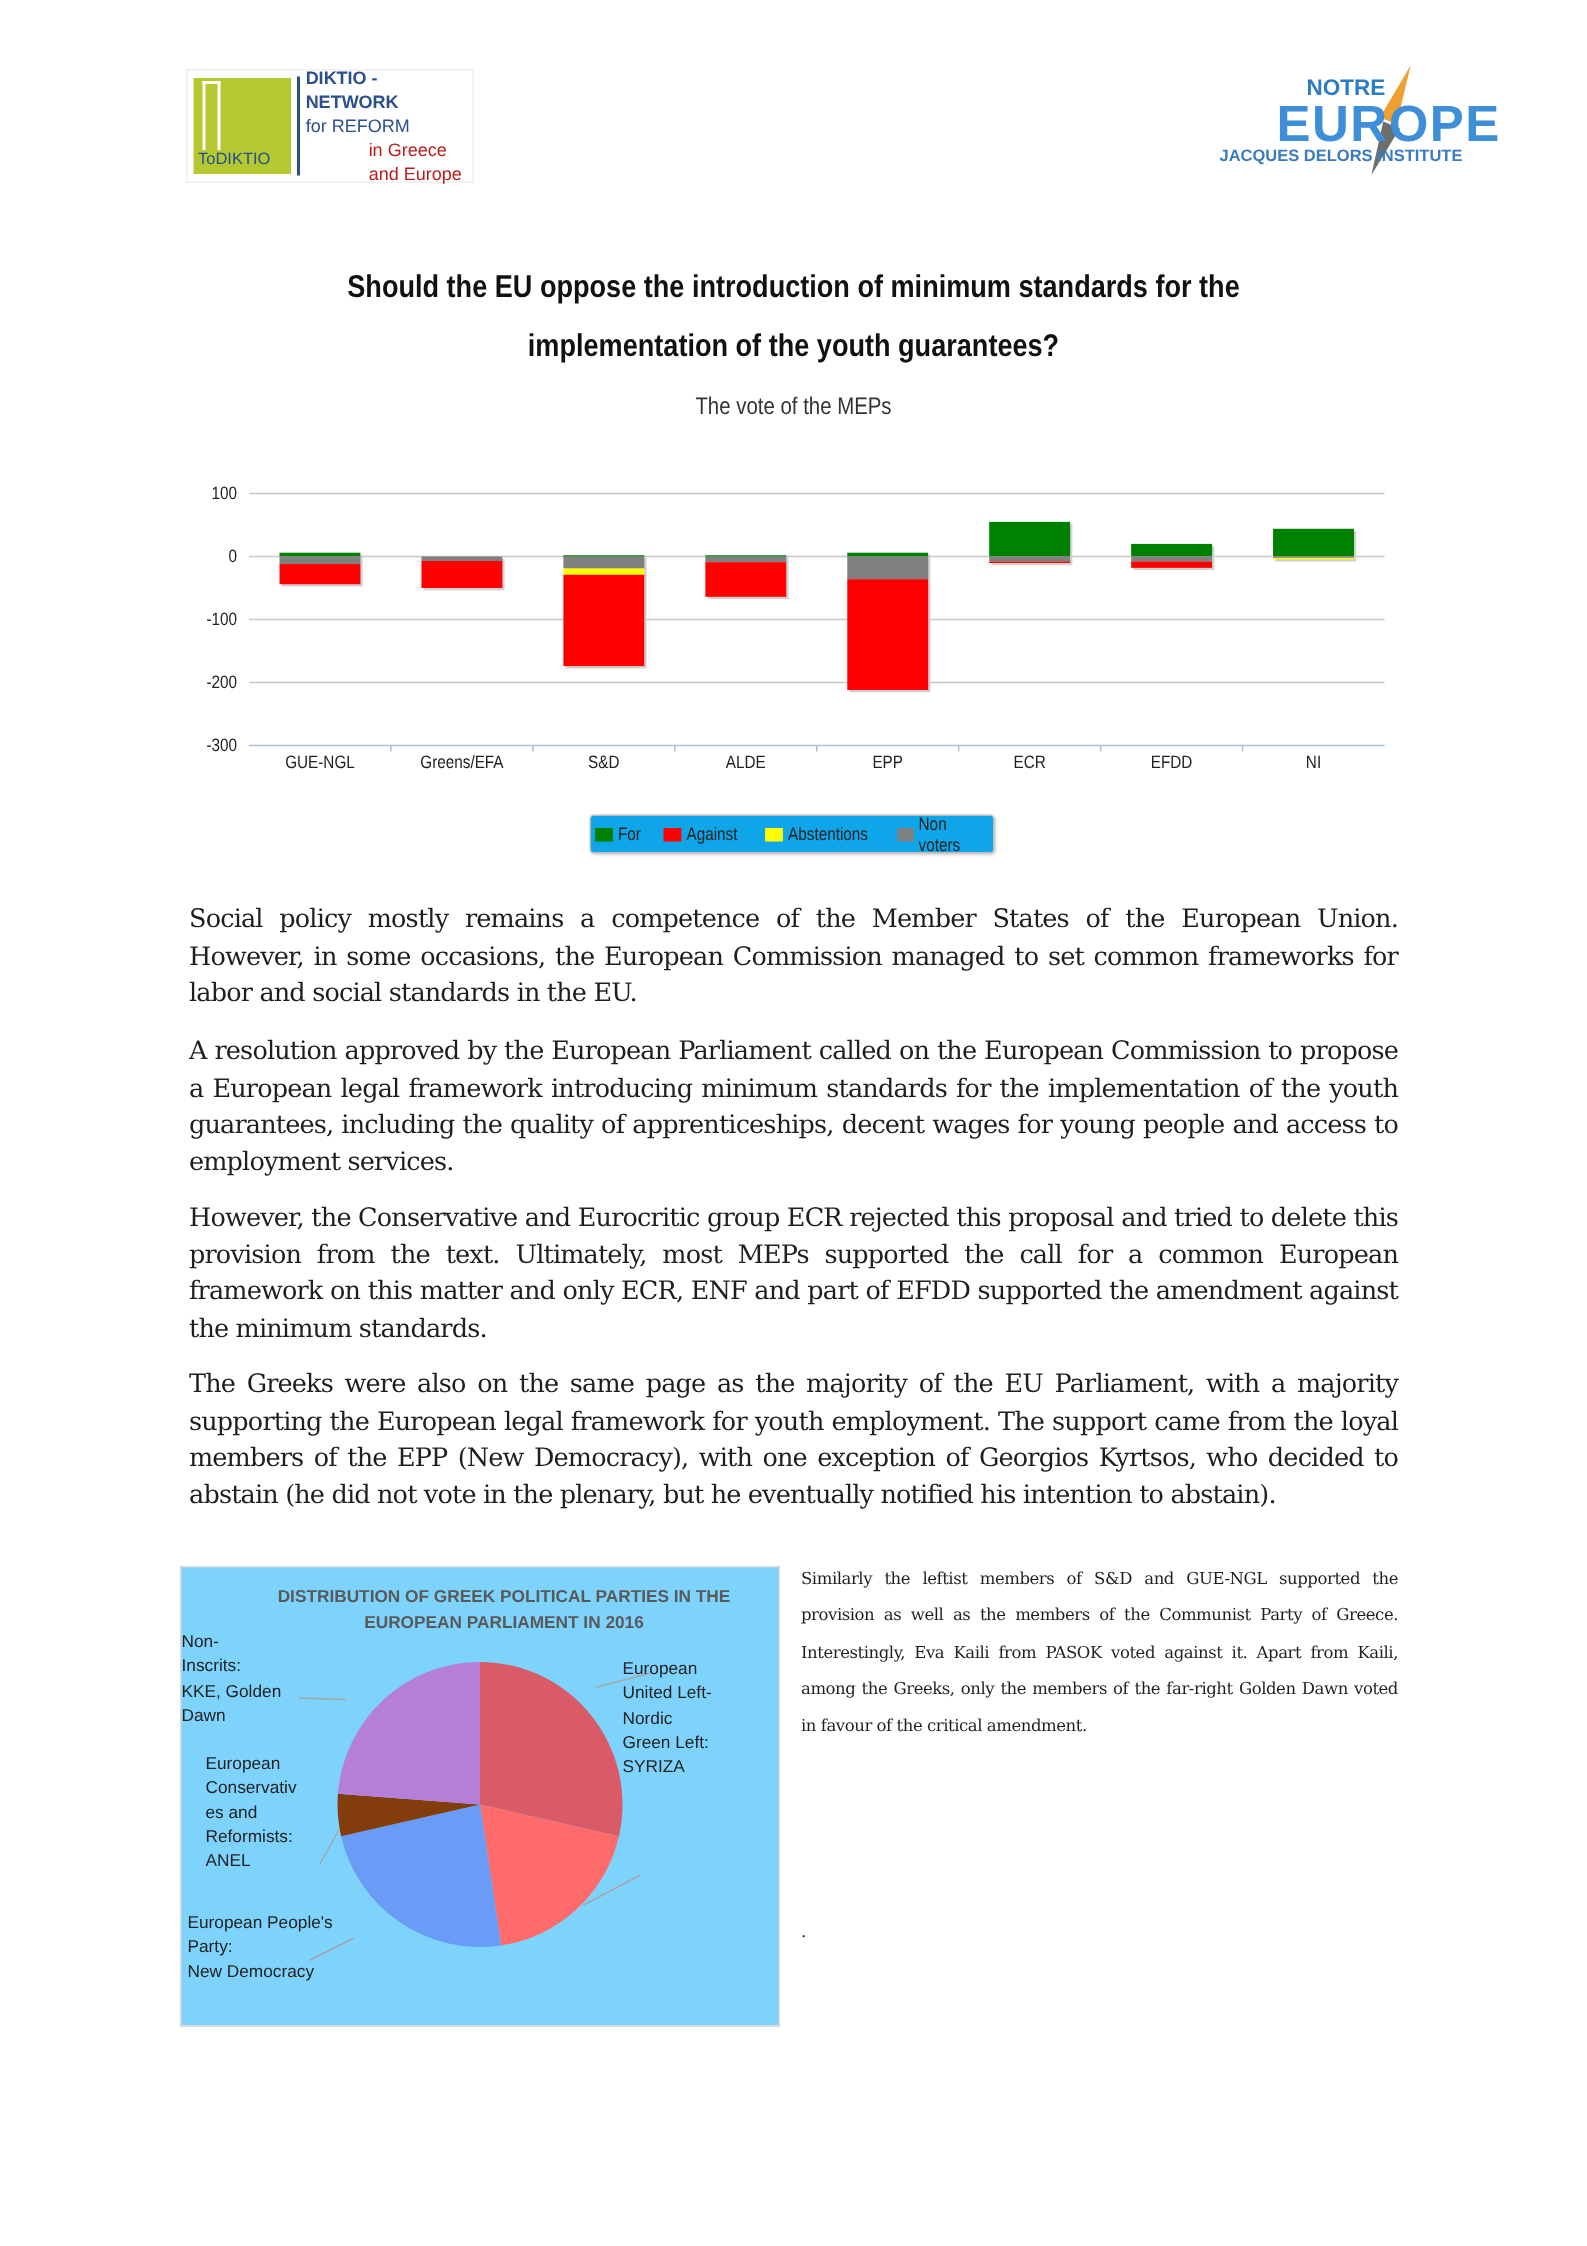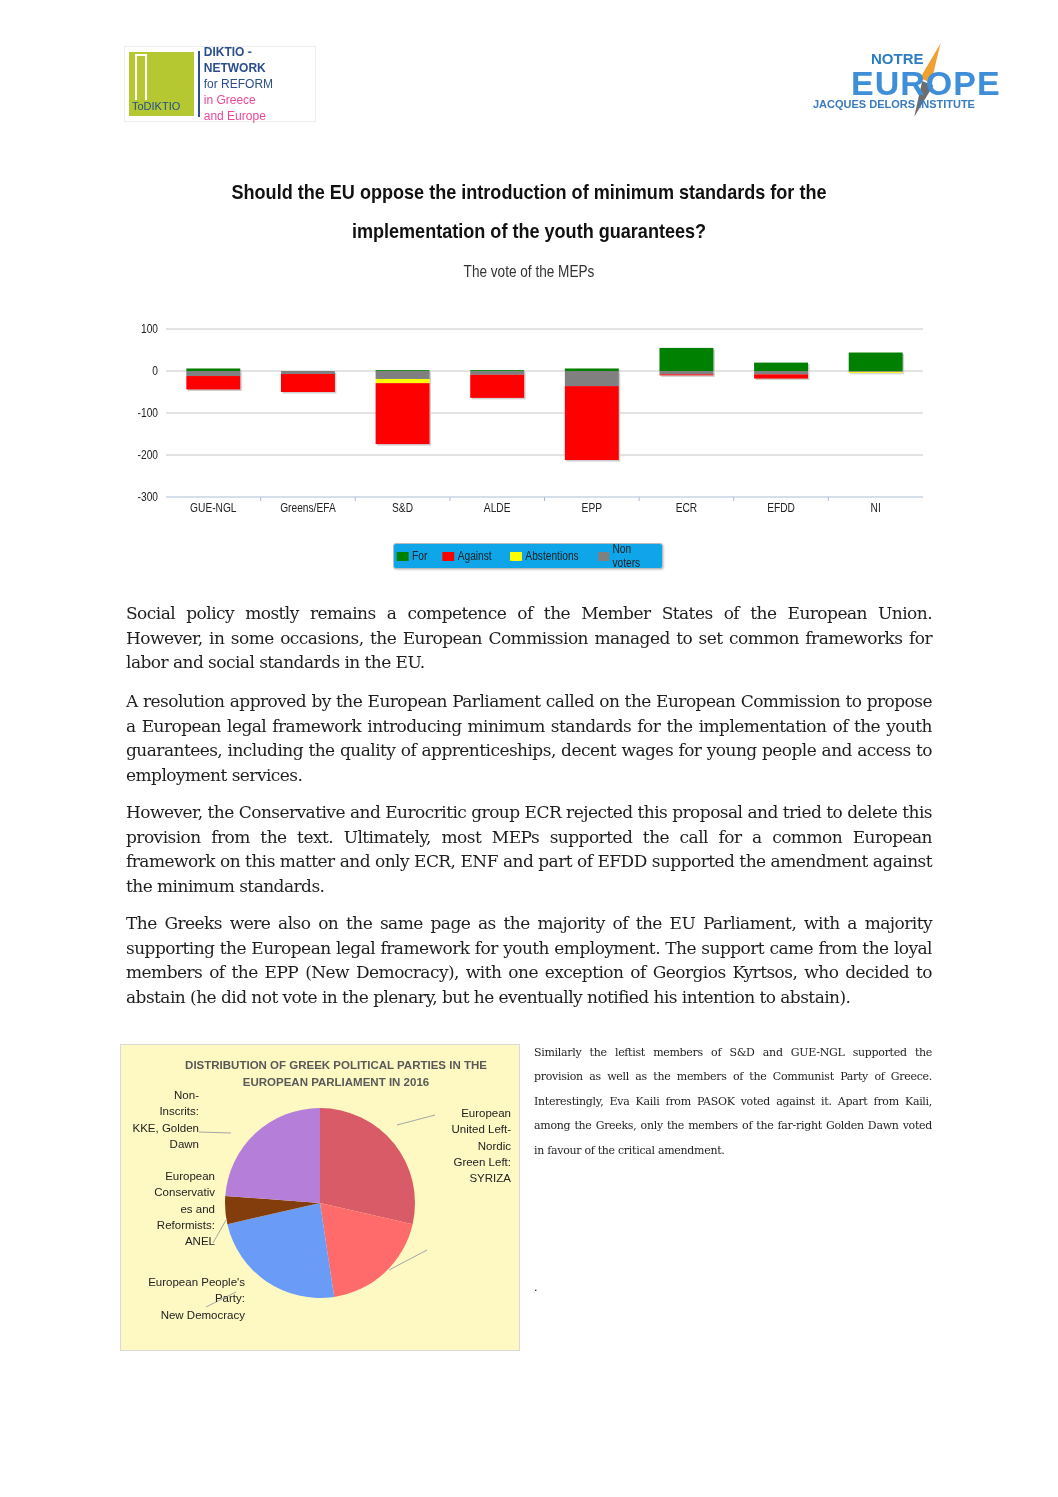--- a/index.html
+++ b/index.html
@@ -6,21 +6,21 @@
     body { width: 1058px; height: 1497px; position: relative; overflow: hidden; font-family: "DejaVu Serif", serif; color: #1a1a1a; }
 
     
     .logo-left { position: absolute; left: 124px; top: 46px; width: 190px; height: 74px; border: 1px solid #eeeeee; display: flex; align-items: center; background: #fff; }
     .logo-left .mark { width: 66px; height: 64px; margin-left: 4px; background: #b5c832; position: relative; }
     .logo-left .mark .arrow { position: absolute; left: 6px; top: 2px; width: 8px; height: 44px; border: 2px solid #fff; border-bottom: none; }
     .logo-left .mark .txt { position: absolute; left: 3px; bottom: 4px; font-family: "Liberation Sans", sans-serif; font-size: 11px; color: #1f4e8c; }
     .logo-left .divider { width: 2px; height: 66px; background: #2b4f8d; margin: 0 4px; }
     .logo-left .words { font-family: "Liberation Sans", sans-serif; font-size: 12px; line-height: 16px; color: #2b4f8d; }
     .logo-left .words .l1 { font-weight: bold; }
-    .logo-left .words .l3, .logo-left .words .l4 { color: #ec4899; }
+    .logo-left .words .l3, .logo-left .words .l4 { color: #b91c1c; margin-left: 42px; }
 
     .logo-right { position: absolute; left: 780px; top: 36px; width: 205px; height: 86px; font-family: "Liberation Sans", sans-serif; margin-left: 29px; }
     .logo-right .notre { position: absolute; left: 62px; top: 14px; font-size: 15px; font-weight: bold; color: #2d7dc2; }
     .logo-right .europe { position: absolute; left: 42px; top: 28px; font-size: 34px; font-weight: bold; color: #3e8fd8; letter-spacing: 1px; }
     .logo-right .jd { position: absolute; left: 4px; top: 62px; font-size: 11px; font-weight: bold; color: #3a7bbf; white-space: nowrap; }
     .logo-right .needle { position: absolute; left: 118px; top: 6px; width: 0; height: 0; border-left: 6px solid transparent; border-right: 6px solid transparent; border-bottom: 40px solid #f0a030; transform: rotate(22deg); }
     .logo-right .needle2 { position: absolute; left: 106px; top: 46px; width: 0; height: 0; border-left: 6px solid transparent; border-right: 6px solid transparent; border-top: 36px solid #6d6d6d; transform: rotate(22deg); }
 
     
     .title { position: absolute; left: 120px; top: 172px; width: 818px; text-align: center; font-family: "Liberation Sans", sans-serif; font-weight: bold; font-size: 21px; line-height: 39px; color: #111; transform: scaleX(0.86); transform-origin: center top; }
@@ -30,23 +30,23 @@
     #bar-chart { position: absolute; left: 126px; top: 316px; }
     .legend { position: absolute; left: 393px; top: 543px; width: 268px; height: 24px; border: 1px solid #bdbdbd; border-radius: 3px; box-shadow: 1px 1px 2px #cfcfcf; display: flex; align-items: center; justify-content: center; gap: 8px; font-family: "Liberation Sans", sans-serif; font-size: 12px; color: #222; background: #0ea5e9; }
     .legend-item { display: flex; align-items: center; gap: 4px; transform: scaleX(0.85); }
     .legend-swatch { width: 14px; height: 9px; display: inline-block; }
 
     
     .para { position: absolute; left: 126px; width: 806px; font-family: "DejaVu Serif", serif; font-size: 17px; line-height: 24.5px; text-align: justify; color: #1e1e1e; letter-spacing: -0.55px; }
     .para-narrow { position: absolute; left: 534px; width: 398px; font-family: "DejaVu Serif", serif; font-size: 11px; line-height: 24.4px; text-align: justify; color: #1e1e1e; letter-spacing: -0.3px; }
 
     
-    .pie-box { position: absolute; left: 120px; top: 1044px; width: 398px; height: 305px; border: 1px solid #d9d9d9; background: #fef9c3; }
+    .pie-box { position: absolute; left: 120px; top: 1044px; width: 398px; height: 305px; border: 1px solid #d9d9d9; background: #7dd3fc; }
     .pie-title { position: absolute; left: 40px; top: 12px; width: 350px; text-align: center; font-family: "Liberation Sans", sans-serif; font-size: 11.5px; font-weight: bold; color: #595959; line-height: 17px; }
-    .pie-label { position: absolute; font-family: "Liberation Sans", sans-serif; font-size: 11.5px; line-height: 16.3px; color: #222; text-align: right; }
+    .pie-label { position: absolute; font-family: "Liberation Sans", sans-serif; font-size: 11.5px; line-height: 16.3px; color: #222; text-align: left; }
   </style>
 </head>
 <body>
 
 <div class="logo-left">
   <div class="mark">
     <div class="arrow"></div>
     <span class="txt">ToDIKTIO</span>
   </div>
   <div class="divider"></div>

